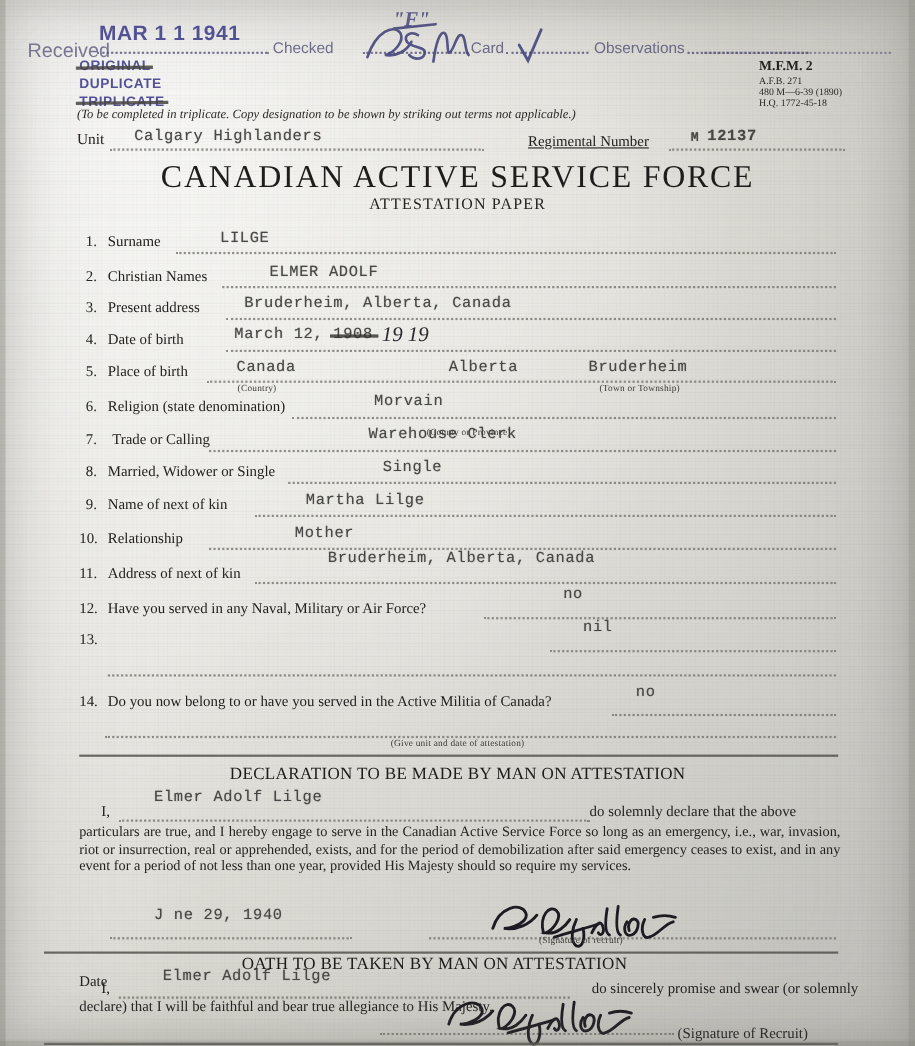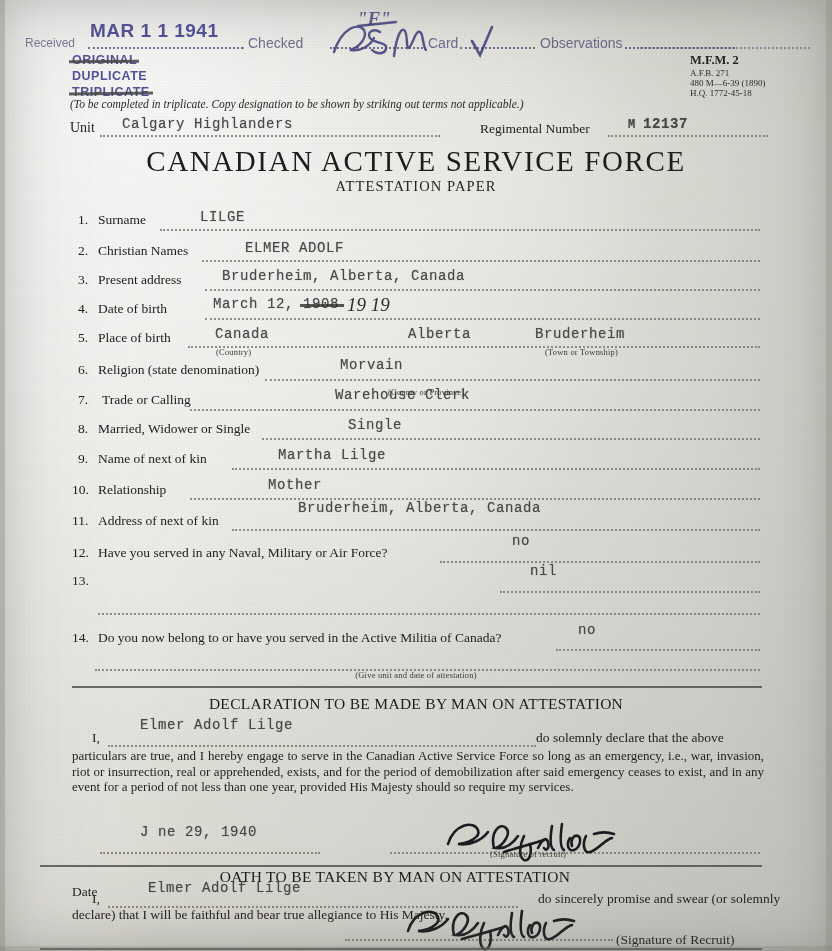--- a/index.html
+++ b/index.html
@@ -39,21 +39,21 @@
      background:#2e2c2a;opacity:.85;transform:rotate(-.6deg);}
   .cap{font-size:8.5px;color:#3a3834;letter-spacing:.2px;}
   .hand{font-family:"Liberation Serif",serif;font-style:italic;color:#2a2830;}
   .sigwrap{position:absolute;}
 </style>
 </head>
 <body>
 
 <div class="page">
 
-  <div class="abs" style="left:25px;top:36px;font-family:'Liberation Sans',sans-serif;font-size:12px;color:#4b4974;opacity:.72;">Received</div>
+  <div class="abs" style="left:25px;top:36px;font-family:'Liberation Sans',sans-serif;font-size:18px;color:#4b4974;opacity:.72;">Received</div>
 
   <div class="abs stamp" style="left:90px;top:20px;font-size:19px;">MAR 1 1 1941</div>
 
   <div class="abs dots" style="left:88px;top:46px;width:155px;height:1px;border-bottom-color:#4b4974;"></div>
   <div class="abs dots" style="left:243px;top:46px;width:1px;height:1px;"></div>
 
   <div class="abs" style="left:248px;top:35px;font-family:'Liberation Sans',sans-serif;font-size:14px;color:#4b4974;opacity:.78;">Checked</div>
 
   <div class="abs" style="left:330px;top:18px;width:120px;height:42px;">
     <svg width="120" height="42" viewBox="0 0 120 42">
@@ -93,21 +93,21 @@
   <div class="abs" style="left:690px;top:53px;font-family:'Liberation Serif',serif;font-weight:bold;font-size:12.5px;color:#24221f;">M.F.M. 2</div>
   <div class="abs" style="left:690px;top:68px;font-size:9px;color:#2b2926;">A.F.B. 271</div>
   <div class="abs" style="left:690px;top:78px;font-size:9px;color:#2b2926;">480 M—6-39 (1890)</div>
   <div class="abs" style="left:690px;top:88px;font-size:9px;color:#2b2926;">H.Q. 1772-45-18</div>
   <div class="abs dots" style="left:640px;top:46px;width:170px;height:1px;border-bottom-color:#4b4974;opacity:.5;"></div>
 
   <div class="abs lbl" style="left:70px;top:120px;font-size:14px;">Unit</div>
   <div class="abs typed" style="left:122px;top:116px;font-size:14px;">Calgary Highlanders</div>
   <div class="abs dots" style="left:100px;top:134px;width:340px;height:1px;"></div>
 
-  <div class="abs lbl" style="left:480px;top:121px;font-size:13.5px;">Regimental Number</div>
+  <div class="abs lbl" style="left:480px;top:121px;font-size:13.5px;text-decoration:underline;">Regimental Number</div>
   <div class="abs typed" style="left:628px;top:118px;font-size:12px;font-weight:bold;">M</div>
   <div class="abs typed" style="left:643px;top:116px;font-size:14px;font-weight:bold;">12137</div>
   <div class="abs dots" style="left:608px;top:134px;width:160px;height:1px;"></div>
 
   <div class="abs" style="left:0;top:178px;width:832px;text-align:center;font-size:14.5px;letter-spacing:1.1px;color:#24221f;">ATTESTATION PAPER</div>
   <div class="abs" style="left:0;top:145px;width:832px;text-align:center;font-size:29px;letter-spacing:1.6px;font-family:'Liberation Serif',serif;color:#1d1b19;">CANADIAN ACTIVE SERVICE FORCE</div>
 
   <div class="abs lbl" style="left:78px;top:212px;font-size:13.5px;">1.</div>
   <div class="abs lbl" style="left:98px;top:212px;font-size:13.5px;">Surname</div>
   <div class="abs typed" style="left:200px;top:209px;font-size:14px;">LILGE</div>

